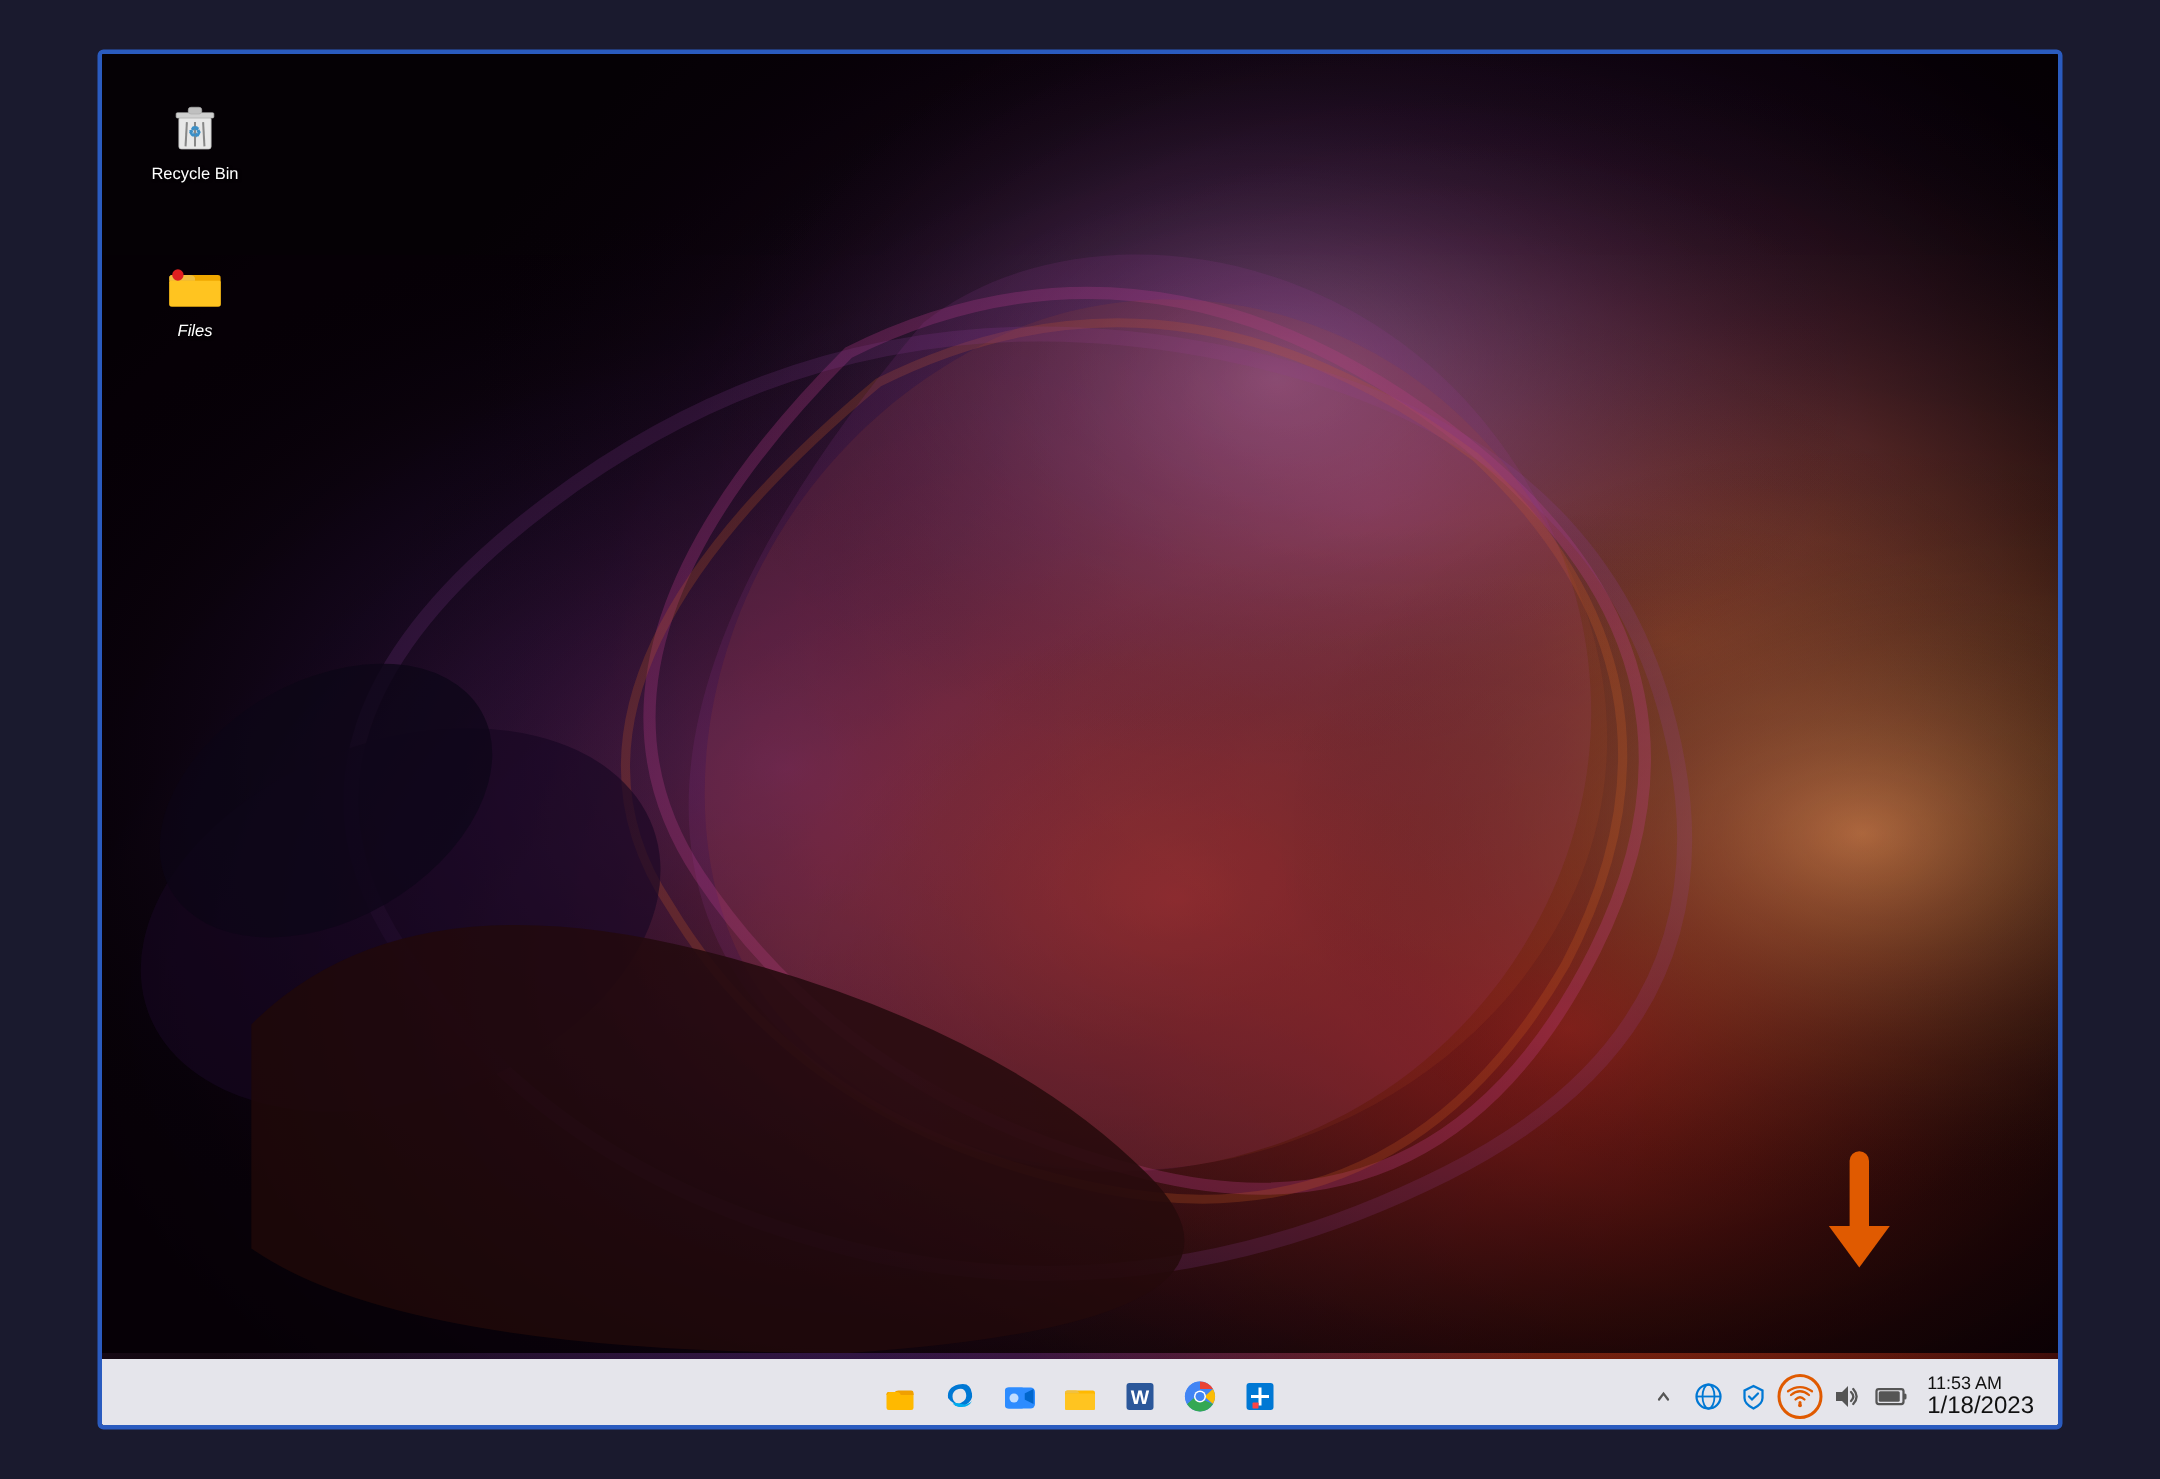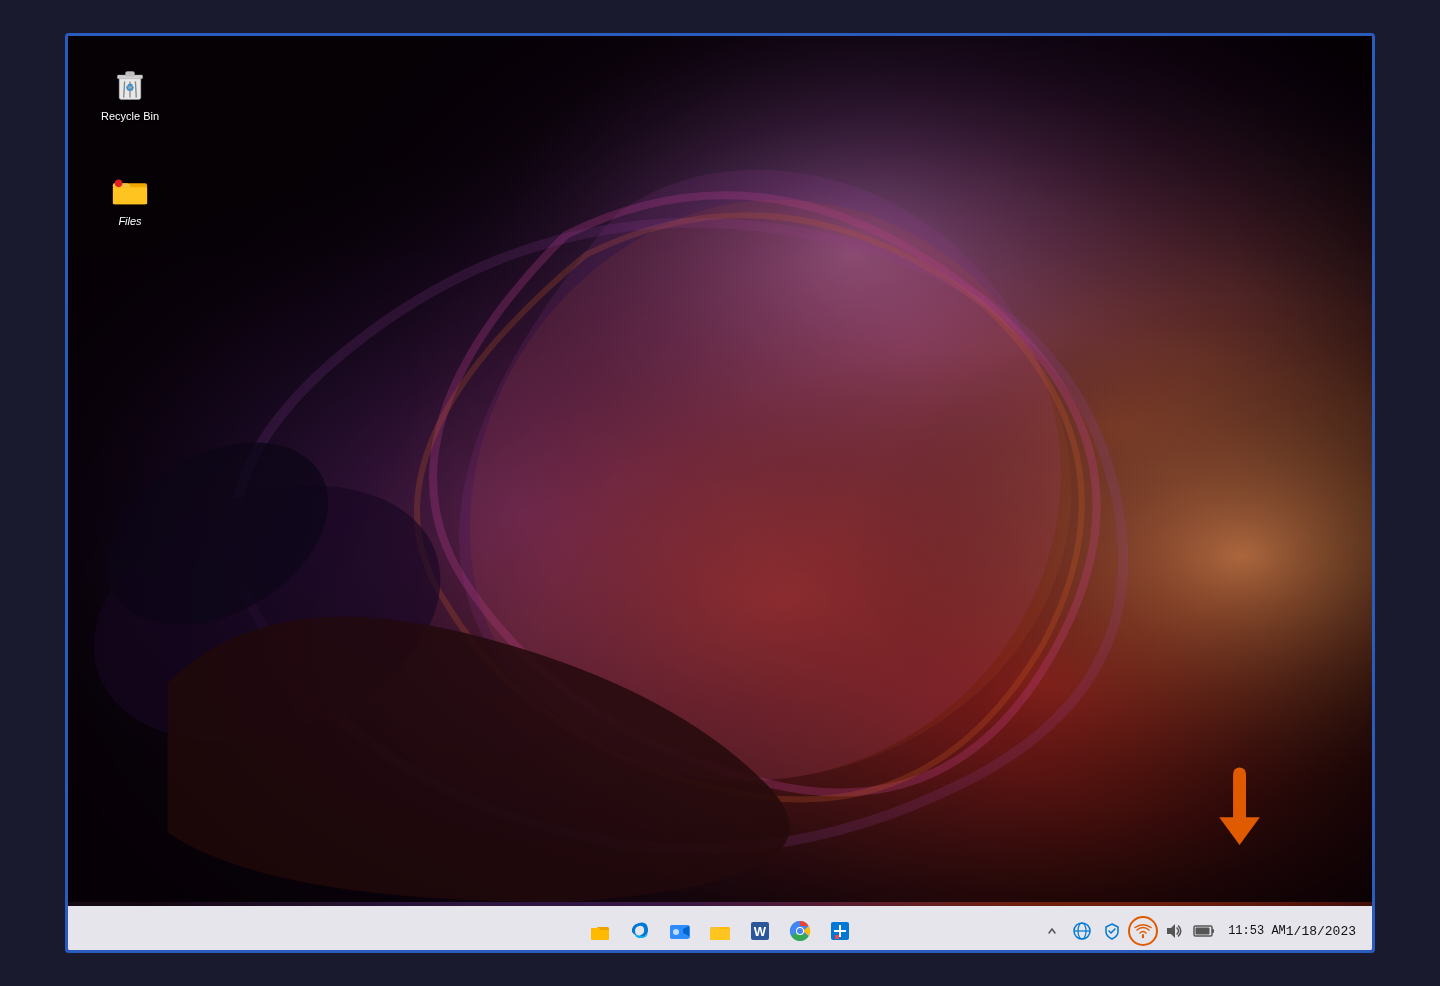--- a/index.html
+++ b/index.html
@@ -179,37 +179,36 @@
       display: flex;
       align-items: center;
       justify-content: center;
       border-radius: 4px;
       cursor: pointer;
       font-size: 14px;
     }
 
     #clock {
       display: flex;
-      flex-direction: row;
+      flex-direction: column;
       align-items: flex-start;
       margin-left: 4px;
       cursor: pointer;
       padding: 2px 4px;
       border-radius: 4px;
-      font-family: Liberation Mono, monospace;
     }
 
     #clock-time {
       font-size: 12px;
       color: #111;
       font-weight: 400;
     }
 
     #clock-date {
-      font-size: 13px;
+      font-size: 16px;
       color: #111;
     }
 
     
     #arrow-indicator {
       position: absolute;
       bottom: 60px;
       right: 90px;
       width: 60px;
       height: 80px;

